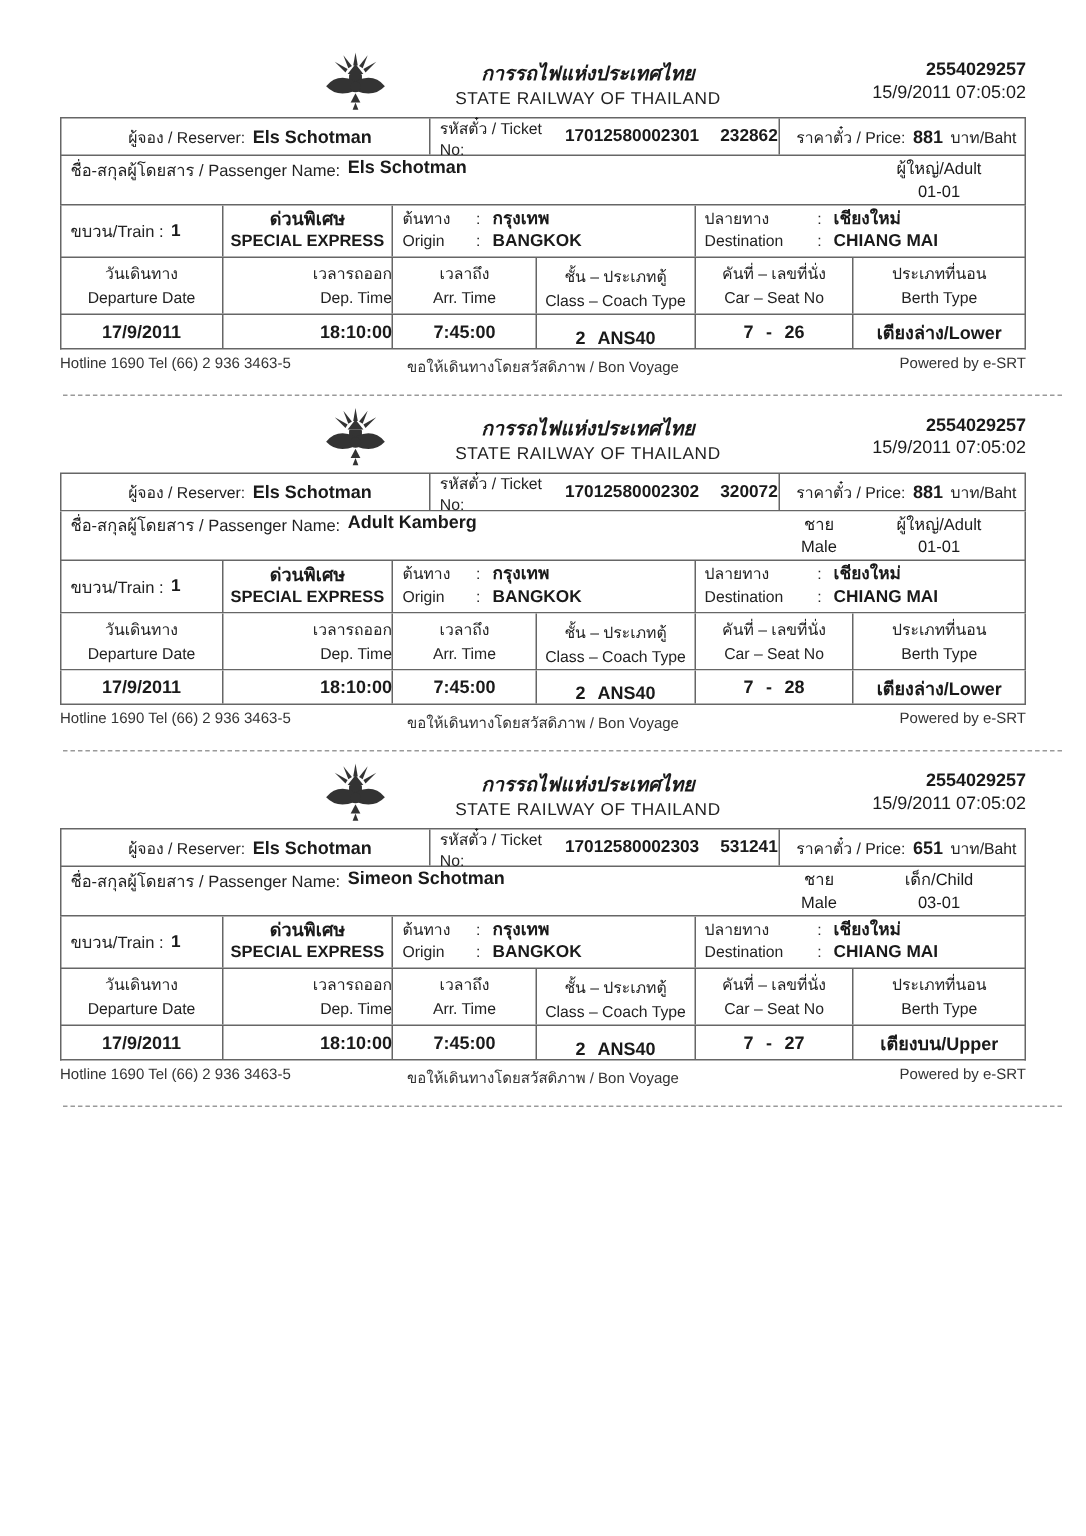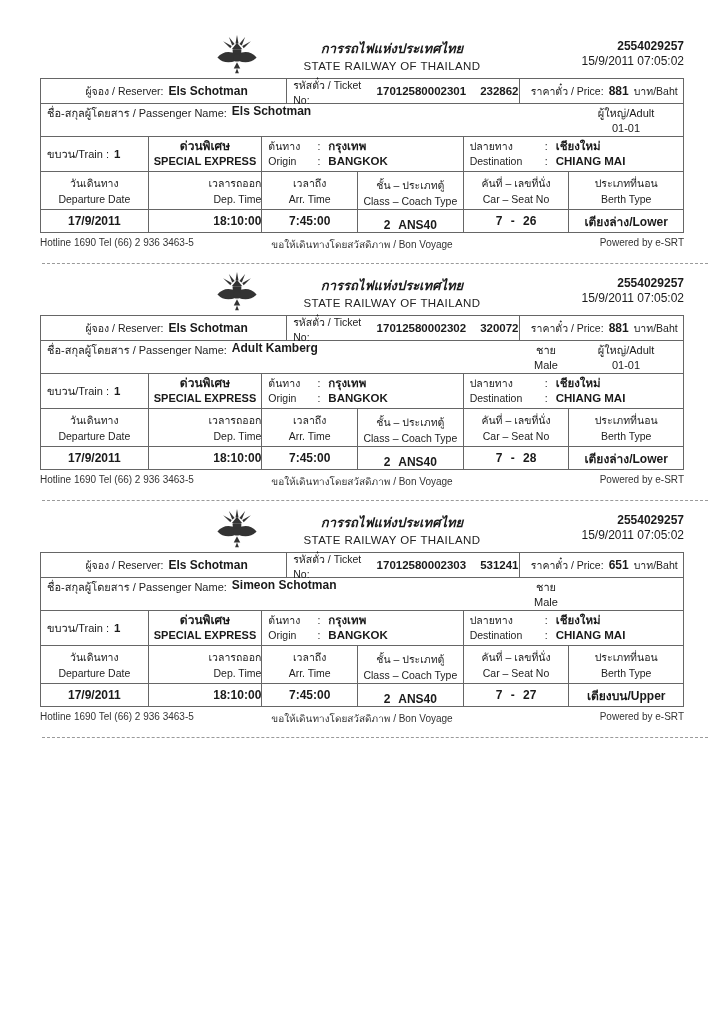--- a/index.html
+++ b/index.html
@@ -428,20 +428,24 @@
           </div>
         </div>
 
         <div class="t-row r2">
           <span class="lbl" style="font-size:11px">ชื่อ-สกุลผู้โดยสาร / Passenger Name:</span>
           <span class="val gap-s">Simeon Schotman</span>
           <span class="mini-block g-block">
             <span>ชาย</span><br>
             <span>Male</span>
           </span>
+          <span class="mini-block p-block">
+            <span>เด็ก/Child</span><br>
+            <span>03-01</span>
+          </span>
         </div>
 
         <div class="t-row r3">
           <div class="c ctrain">
             <span style="display:flex;align-items:center">
               <span class="lbl" style="font-size:11px">ขบวน/Train :</span>
               <span class="val gap-s">1</span>
             </span>
           </div>
           <div class="c ctype">

